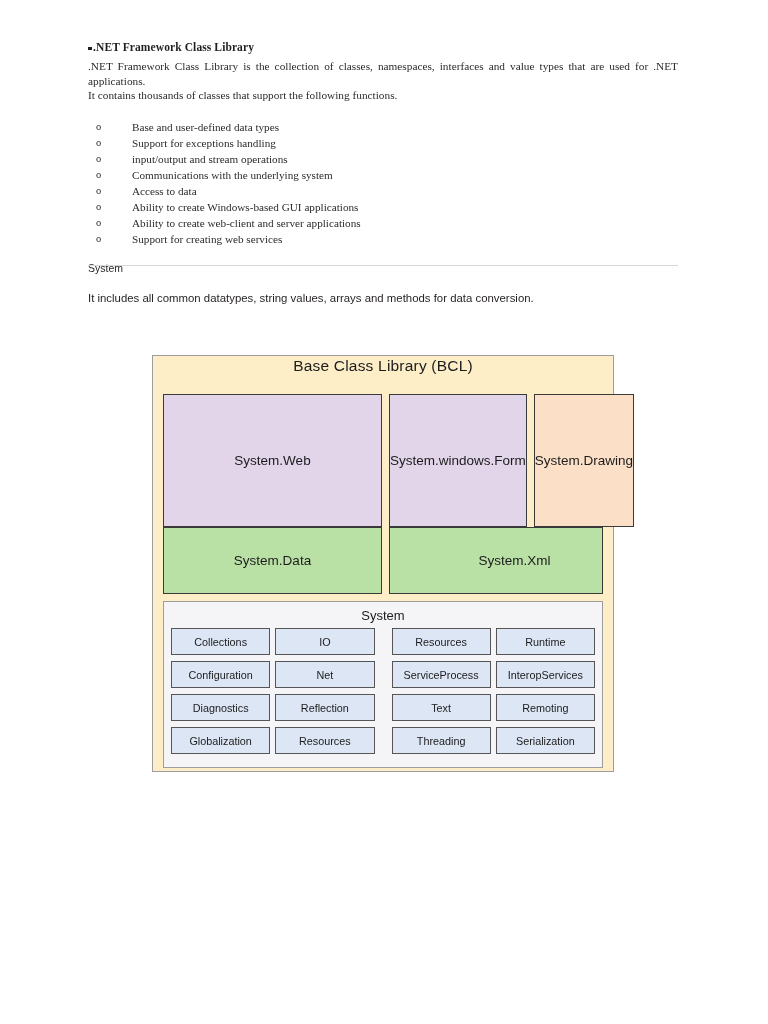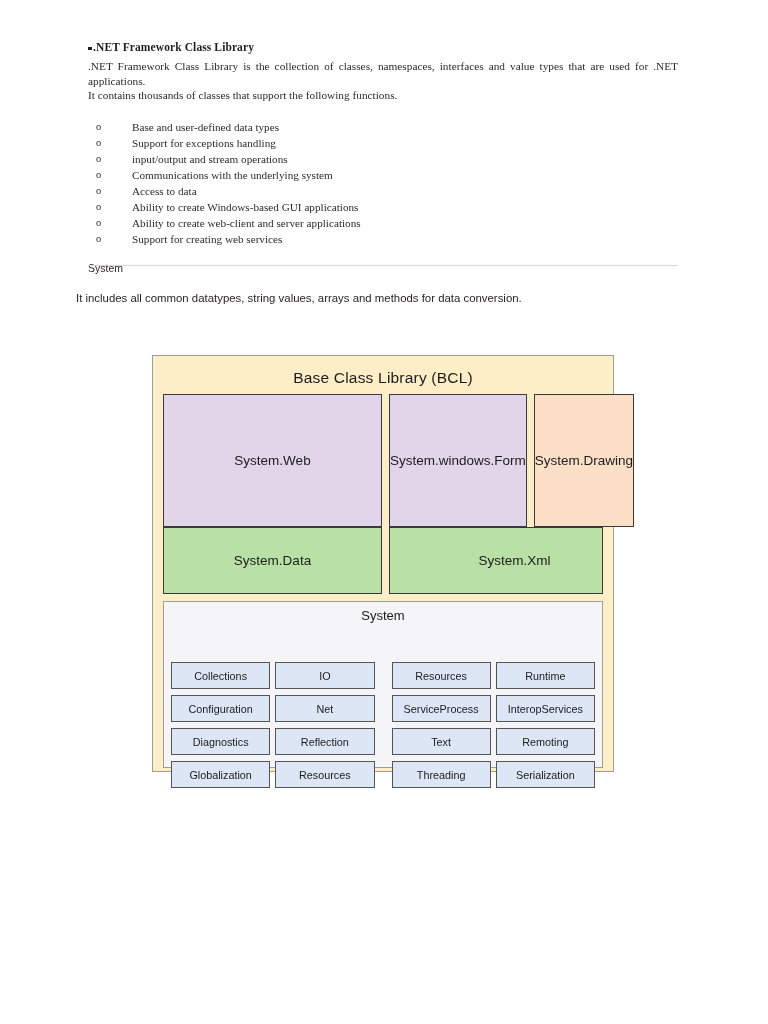--- a/index.html
+++ b/index.html
@@ -98,21 +98,21 @@
   .sec-rule {
     position: absolute;
     left: 88px;
     top: 265px;
     width: 590px;
     height: 1px;
     background: #d8d8d8;
   }
   .sec-body {
     position: absolute;
-    left: 76px;
+    left: 88px;
     top: 291px;
     width: 600px;
     font-family: "Liberation Sans", sans-serif;
     font-size: 11.4px;
     color: #231f20;
     line-height: 15px;
   }
 
   
   .bcl-panel {
@@ -124,21 +124,20 @@
     background: #fdeec8;
     border: 1px solid #9d9d9d;
     box-sizing: border-box;
     font-family: "Liberation Sans", sans-serif;
   }
 
   .bcl-title {
     text-align: center;
     font-size: 15.5px;
     color: #1c1c1c;
-    padding-top: 12px;
     line-height: 20px;
     letter-spacing: 0.2px;
   }
 
   .bcl-inner {
     position: absolute;
     left: 10px;
     top: 38px;
     right: 10px;
     bottom: 8px;
@@ -230,21 +229,20 @@
     text-align: center;
     font-size: 13px;
     color: #1c1c1c;
     line-height: 20px;
     padding-bottom: 2px;
   }
   .sys-grid {
     display: flex;
     flex-direction: column;
     gap: 6px;
-    margin-top: 34px;
   }
   .sys-row {
     display: flex;
     gap: 5px;
   }
   .sys-row .gapspacer { flex: 0 0 7px; }
   .sys-cell {
     flex: 1 1 0;
     box-sizing: border-box;
     background: #dce6f5;

